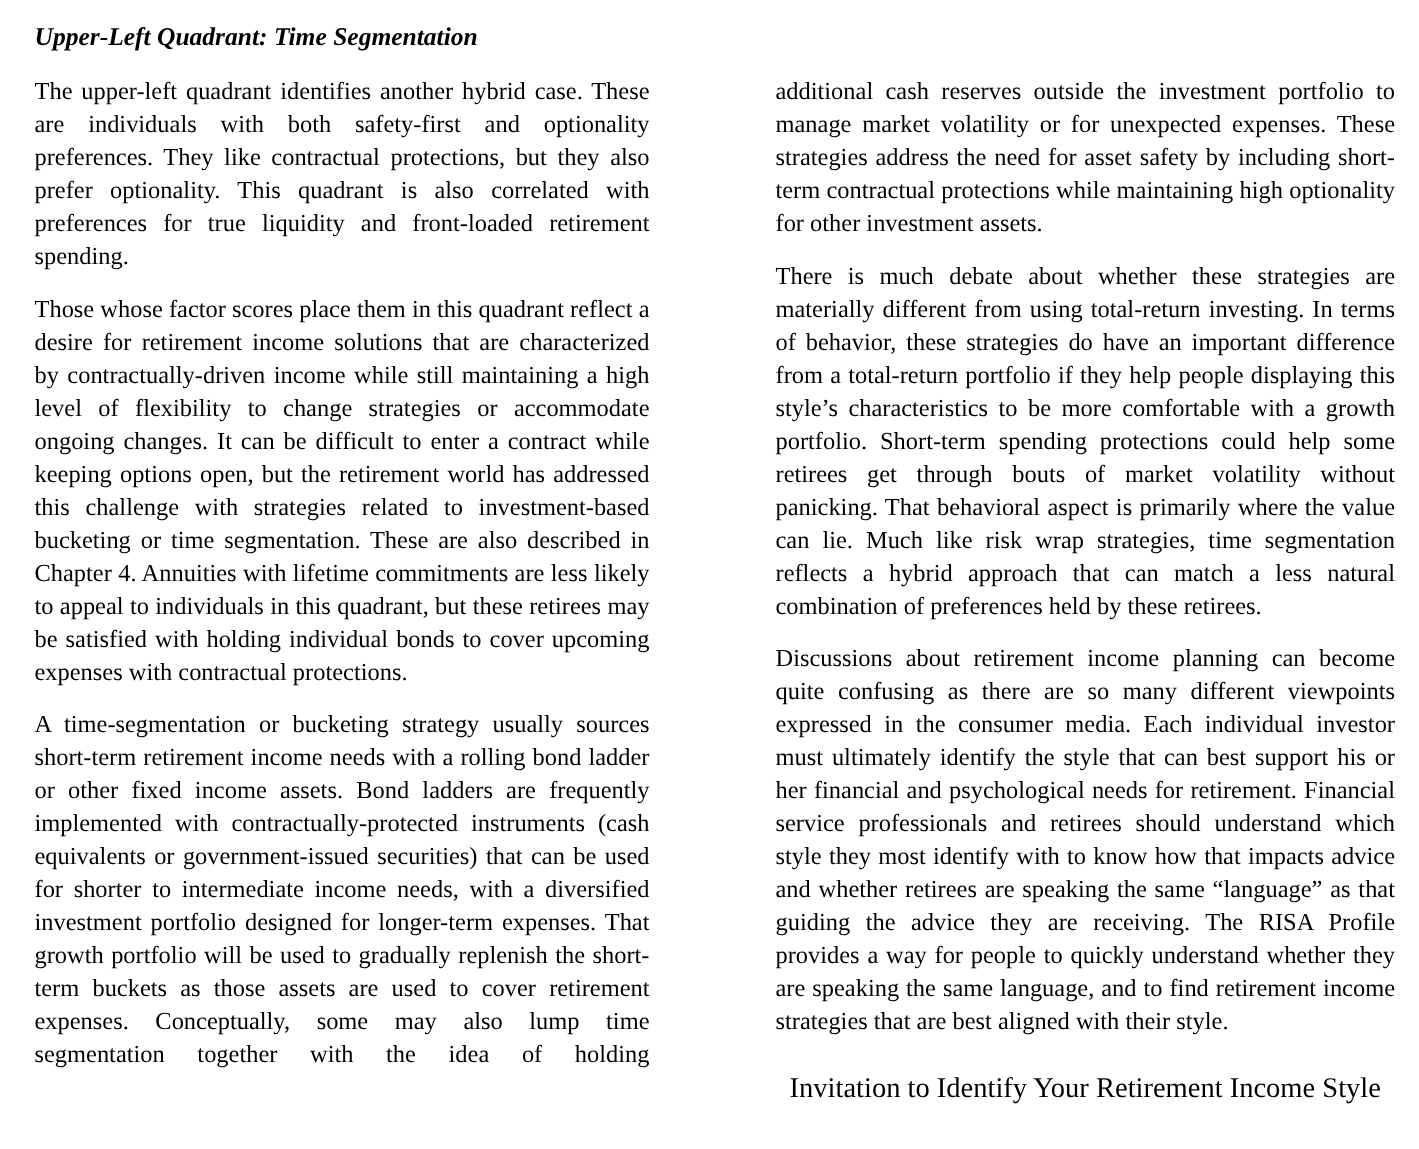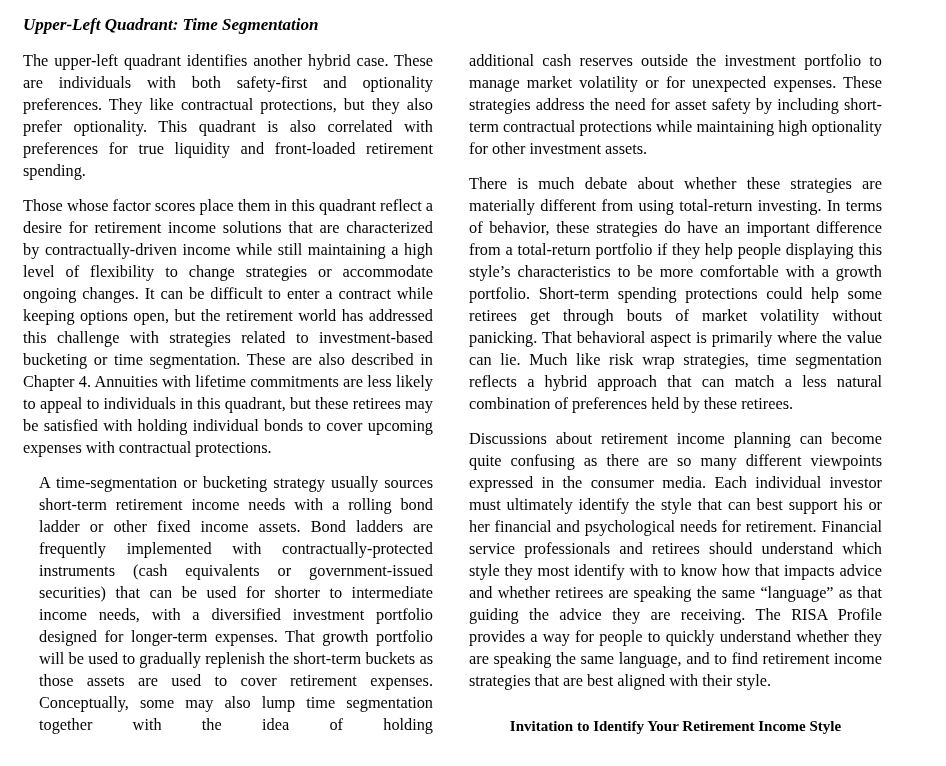--- a/index.html
+++ b/index.html
@@ -9,50 +9,49 @@
   }
   .page {
     position: relative;
     width: 946px;
     height: 766px;
     background: #ffffff;
     overflow: hidden;
     box-sizing: border-box;
     padding: 14px 16px 0 23px;
     display: flex;
-    gap: 36px;
+    gap: 84px;
     font-family: "Liberation Serif", "DejaVu Serif", serif;
     font-size: 16.3px;
     line-height: 22px;
     color: #000000;
   }
   .col {
     box-sizing: border-box;
   }
   .col-left  { width: 410px; }
   .col-right { width: 413px; margin-top: 36px; }
   .col p {
     margin: 0 0 13px 0;
     text-align: justify;
   }
   .col p.continues {
     text-align-last: justify;
-    margin-left: 16px;
   }
   .section-heading {
     font-size: 17px;
     font-weight: bold;
     font-style: italic;
     margin: 0 0 14px 0;
     text-align: left;
     line-height: 22px;
   }
   .invite-heading {
-    font-size: 15px;
-    font-weight: bold;
+    font-size: 19px;
+    font-weight: normal;
     text-align: center;
     margin: 23px 0 0 0;
     line-height: 22px;
   }
 </style>
 </head>
 <body>
 
 <div class="page">
   <div class="col col-left">

